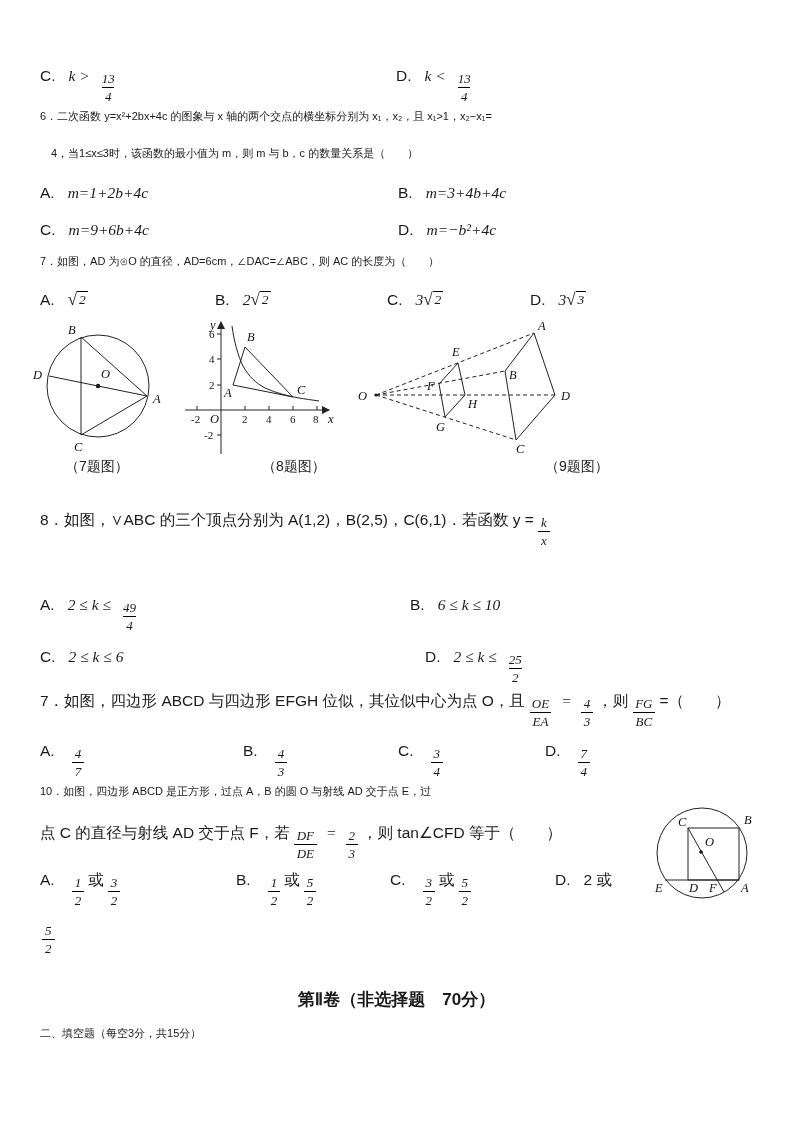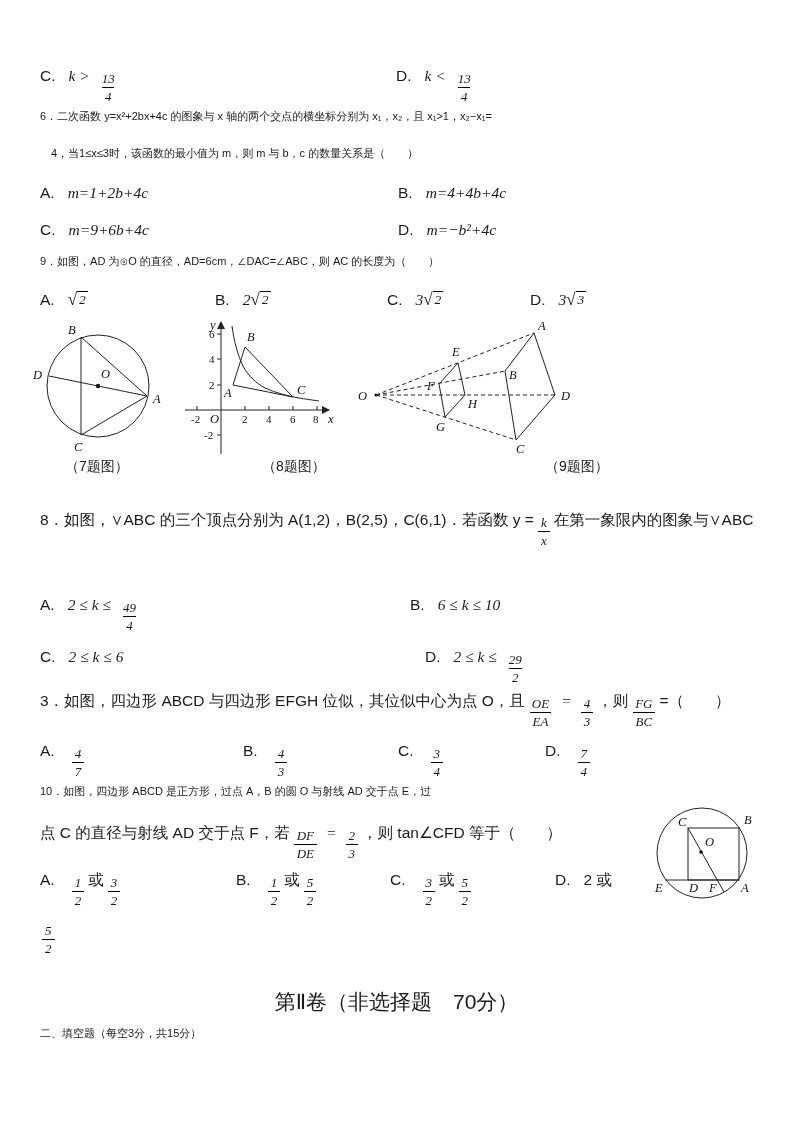--- a/index.html
+++ b/index.html
@@ -22,21 +22,21 @@
     font-family:"Liberation Serif",serif;font-style:italic;line-height:1;margin:0 4px;
   }
   .frac .num{font-size:13px;padding:0 3px 2px;margin-top:22px;}
   .frac .den{font-size:13px;padding:2px 3px 0;border-top:1px solid #000;}
   .sqrt{display:inline-flex;align-items:flex-start;}
   .rsym{font-family:"Liberation Serif",serif;font-style:normal;font-size:17px;line-height:1.0;}
   .rad{font-family:"Liberation Serif",serif;font-style:italic;font-size:13.5px;line-height:1.25;border-top:1px solid #000;padding:0 2px;}
   .caption{position:absolute;font-size:14px;white-space:nowrap;}
   .heading{
     position:absolute;left:0;right:0;text-align:center;
-    font-size:21px;font-weight:normal;white-space:nowrap;
+    font-size:17px;font-weight:bold;white-space:nowrap;
   }
   .figure{position:absolute;}
   svg{display:block;}
   .svg-line{stroke:#222;stroke-width:1;fill:none;}
   .svg-dash{stroke:#222;stroke-width:1;fill:none;stroke-dasharray:4 3;}
   .svg-label{font-family:"Liberation Serif",serif;font-style:italic;font-size:12.5px;fill:#111;}
   .svg-tick{font-family:"Liberation Serif",serif;font-style:normal;font-size:11px;fill:#111;}
 </style>
 </head>
 <body>
@@ -61,32 +61,32 @@
   </div>
 
   <div class="textline" style="left:40px;top:109px">6．二次函数 y=x²+2bx+4c 的图象与 x 轴的两个交点的横坐标分别为 x₁，x₂，且 x₁&gt;1，x₂−x₁=</div>
   <div class="textline" style="left:51px;top:146px">4，当1≤x≤3时，该函数的最小值为 m，则 m 与 b，c 的数量关系是（　　）</div>
   <div class="line" style="left:40px;top:182px;height:22px">
     <span class="optlab">A.</span>
     <span class="mi">m=1+2b+4c</span>
   </div>
   <div class="line" style="left:398px;top:182px;height:22px">
     <span class="optlab">B.</span>
-    <span class="mi">m=4+4b+4c</span>
+    <span class="mi">m=3+4b+4c</span>
   </div>
   <div class="line" style="left:40px;top:219px;height:22px">
     <span class="optlab">C.</span>
     <span class="mi">m=9+6b+4c</span>
   </div>
   <div class="line" style="left:398px;top:219px;height:22px">
     <span class="optlab">D.</span>
     <span class="mi">m=−b²+4c</span>
   </div>
 
-  <div class="textline" style="left:40px;top:254px">9．如图，AD 为⊙O 的直径，AD=6cm，∠DAC=∠ABC，则 AC 的长度为（　　）</div>
+  <div class="textline" style="left:40px;top:254px">7．如图，AD 为⊙O 的直径，AD=6cm，∠DAC=∠ABC，则 AC 的长度为（　　）</div>
   <div class="line" style="left:40px;top:287px;height:26px">
     <span class="optlab">A.</span>
     <span class="mi"></span>
     <span class="sqrt">
         <span class="rsym">√</span>
         <span class="rad">2</span>
       </span>
   </div>
   <div class="line" style="left:215px;top:287px;height:26px">
     <span class="optlab">B.</span>
@@ -174,21 +174,20 @@
   <div class="caption" style="left:65px;top:458px">（7题图）</div>
   <div class="caption" style="left:262px;top:458px">（8题图）</div>
   <div class="caption" style="left:545px;top:458px">（9题图）</div>
 
   <div class="line" style="left:40px;top:498px;height:44px">
     <span>8．如图，∨ABC 的三个顶点分别为 A(1,2)，B(2,5)，C(6,1)．若函数 y =</span>
     <span class="frac">
         <span class="num">k</span>
         <span class="den">x</span>
       </span>
-    <span>在第一象限内的图象与∨ABC</span>
   </div>
   <div class="line" style="left:40px;top:581px;height:48px">
     <span class="optlab">A.</span>
     <span class="mi gap-r">2 ≤ k ≤</span>
     <span class="frac">
         <span class="num">49</span>
         <span class="den">4</span>
       </span>
   </div>
   <div class="line" style="left:410px;top:581px;height:48px">
@@ -196,27 +195,27 @@
     <span class="mi">6 ≤ k ≤ 10</span>
   </div>
   <div class="line" style="left:40px;top:633px;height:48px">
     <span class="optlab">C.</span>
     <span class="mi">2 ≤ k ≤ 6</span>
   </div>
   <div class="line" style="left:425px;top:633px;height:48px">
     <span class="optlab">D.</span>
     <span class="mi gap-r">2 ≤ k ≤</span>
     <span class="frac">
-        <span class="num">29</span>
+        <span class="num">25</span>
         <span class="den">2</span>
       </span>
   </div>
 
   <div class="line" style="left:40px;top:678px;height:46px">
-    <span>3．如图，四边形 ABCD 与四边形 EFGH 位似，其位似中心为点 O，且</span>
+    <span>7．如图，四边形 ABCD 与四边形 EFGH 位似，其位似中心为点 O，且</span>
     <span class="frac">
         <span class="num">OE</span>
         <span class="den">EA</span>
       </span>
     <span class="mi gap-lr">=</span>
     <span class="frac">
         <span class="num">4</span>
         <span class="den">3</span>
       </span>
     <span>，则</span>

